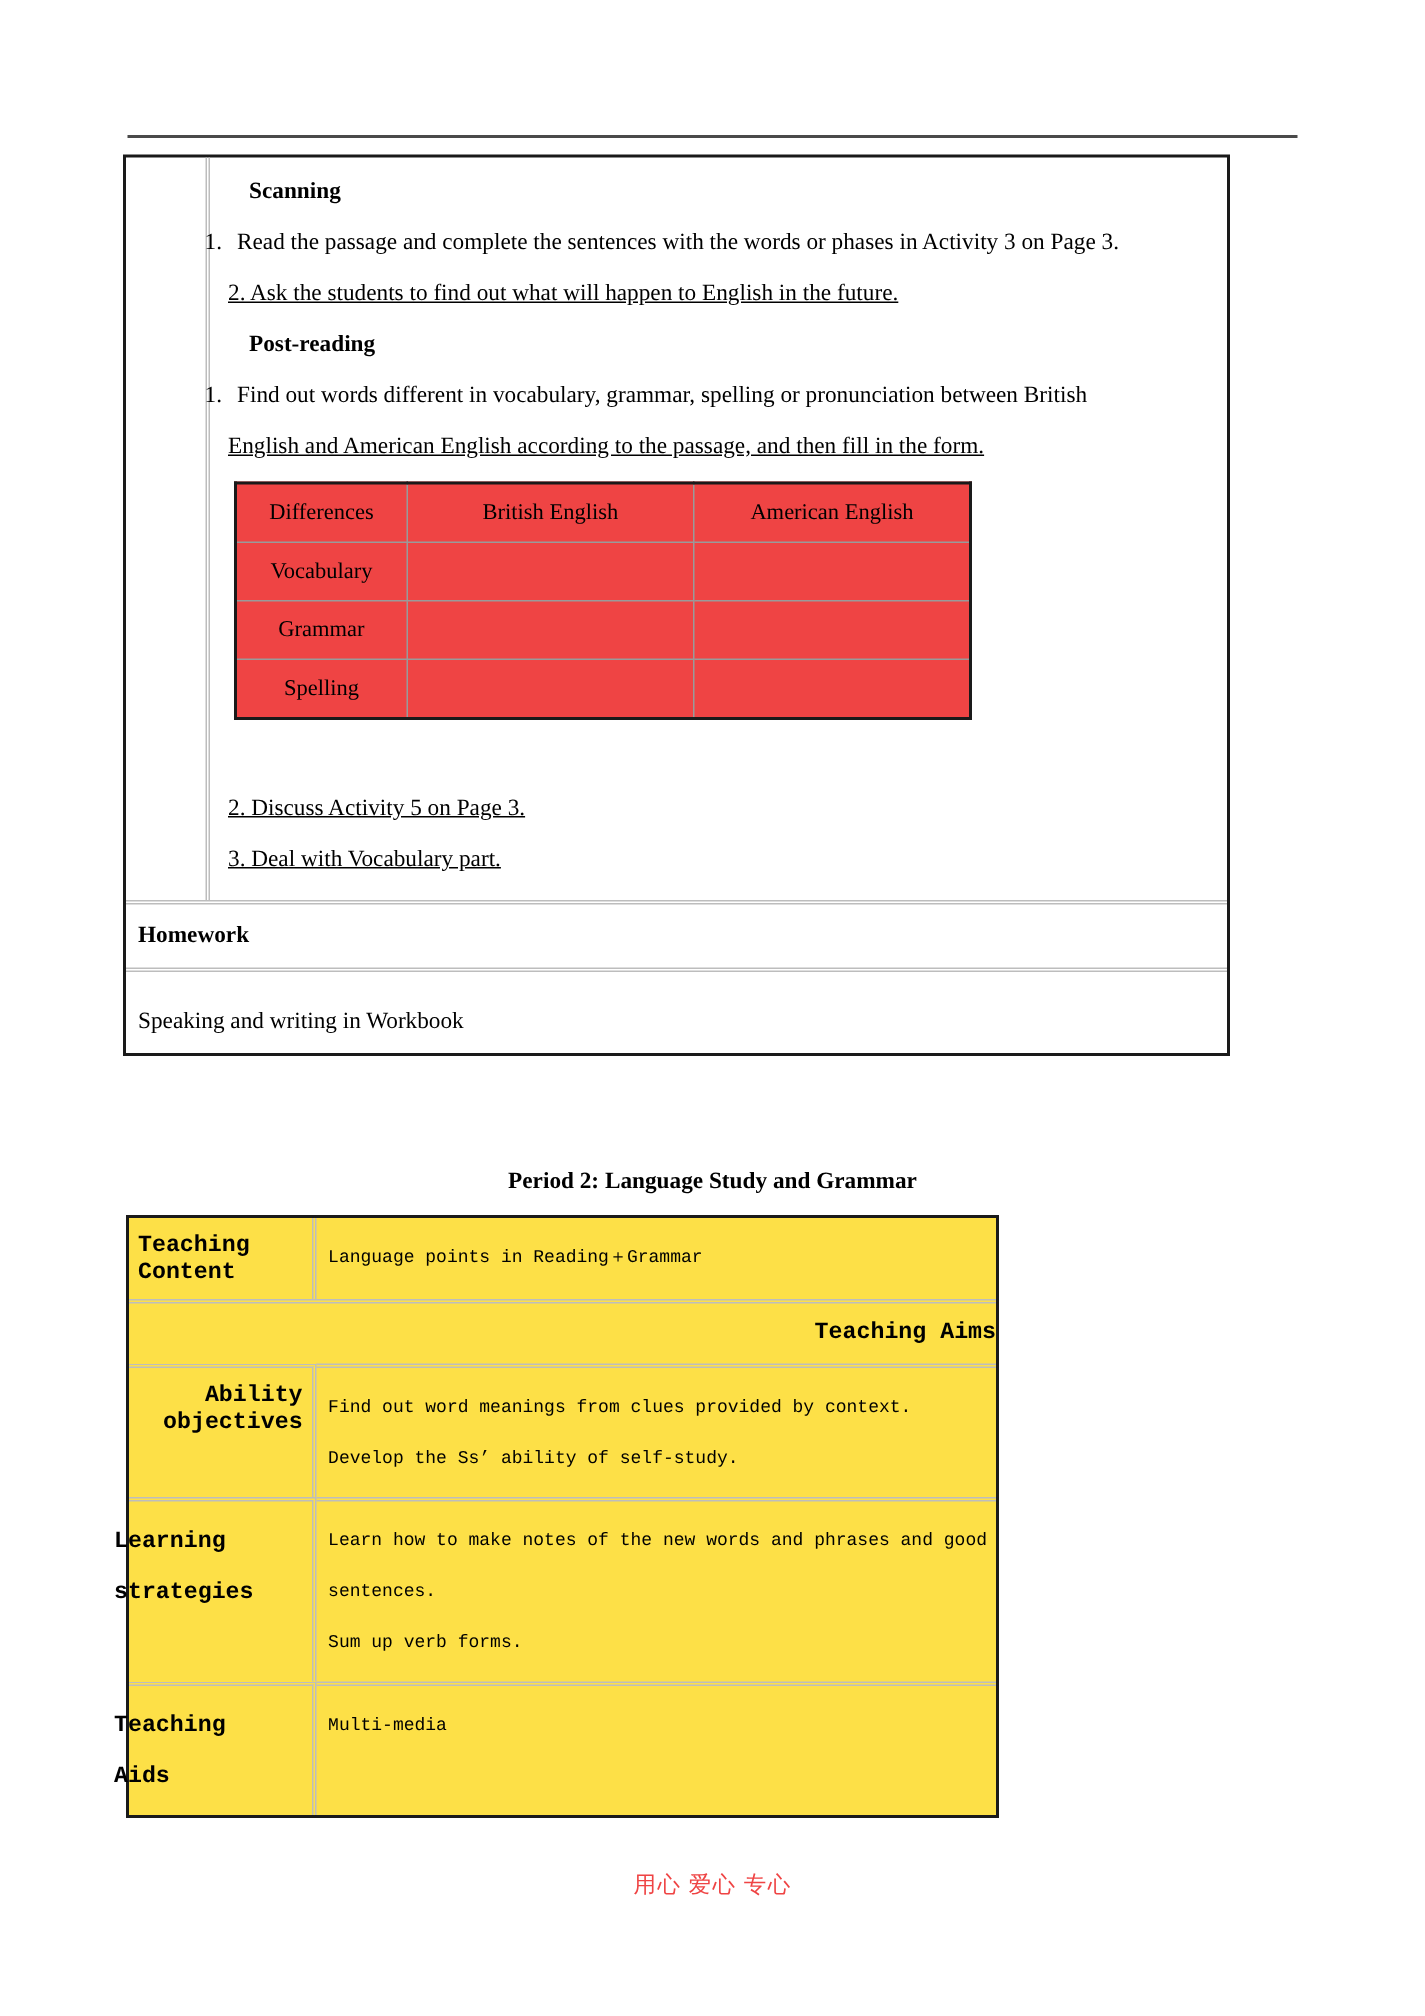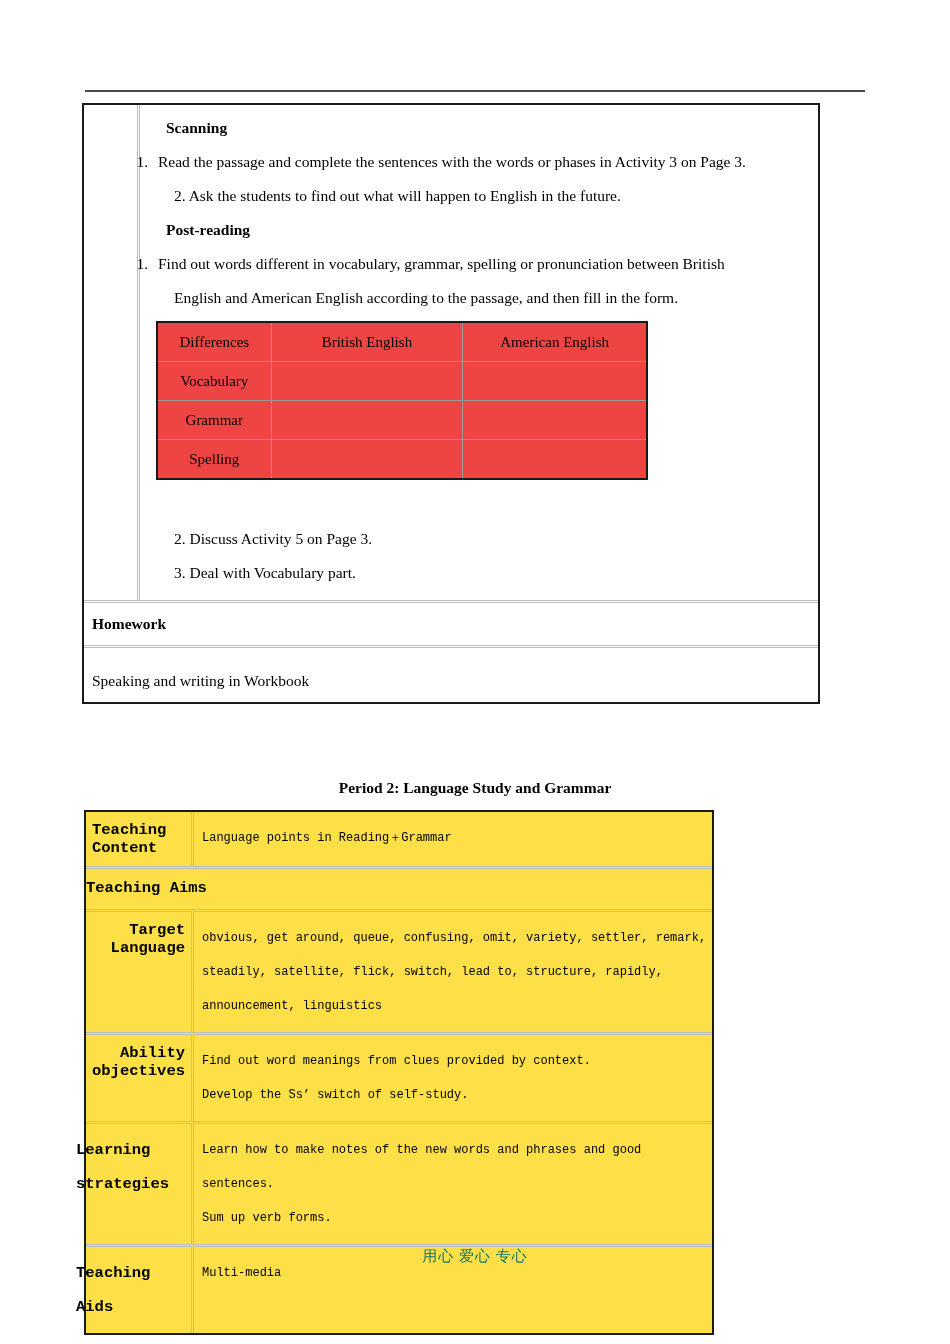--- a/index.html
+++ b/index.html
@@ -60,22 +60,23 @@
   .t1-body .heading {
     font-weight: bold;
     font-size: 15.5px;
     margin-left: 18px;
   }
   .t1-body .para {
     margin-left: 10px;
     white-space: nowrap;
   }
   .t1-body .para-indent {
-    margin-left: 26px;
+    margin-left: 4px;
     white-space: nowrap;
+    text-decoration: underline;
   }
   
   .t1-body .marker {
     position: absolute;
     left: -22px;
     width: 22px;
     text-align: right;
     font-size: 15.5px;
   }
   .rowwrap { position: relative; }
@@ -161,36 +162,36 @@
     line-height: 34px;
   }
   .table2 .val {
     font-size: 12px;
     padding: 9px 6px 9px 8px;
     line-height: 34px;
   }
   .table2 .val .l { white-space: nowrap; display: block; }
   .table2 .rowsep td { border-top: 3px double #bdbdbd; }
   .table2 .full-span {
-    text-align: left;
+    text-align: right;
     font-weight: bold;
     font-size: 15.5px;
     padding: 10px 0 12px 0;
   }
   .pad-bottom-lg { padding-bottom: 20px; }
 
   
   .footer {
     position: absolute;
     left: 0;
     top: 1247px;
     width: 950px;
     text-align: center;
     font-size: 15px;
-    color: #0f766e;
+    color: #ef4444;
     letter-spacing: 1px;
   }
 </style>
 </head>
 <body>
 
 <div class="top-rule"></div>
 
 <table class="table1">
   <tbody>
@@ -264,34 +265,26 @@
   <tbody>
       <tr>
     <td class="lbl">Teaching Content</td>
     <td class="val pad-bottom-lg">Language points in Reading＋Grammar</td>
   </tr>
 
   <tr class="rowsep">
     <td class="full-span" colspan="2">Teaching Aims</td>
   </tr>
 
-  <tr class="rowsep">
-    <td class="lbl right-al">Target Language</td>
-    <td class="val">
-      <span class="l">obvious, get around, queue, confusing, omit, variety, settler, remark,</span>
-      <span class="l">steadily, satellite, flick, switch, lead to, structure, rapidly,</span>
-      <span class="l">announcement, linguistics</span>
-    </td>
-  </tr>
 
   <tr class="rowsep">
     <td class="lbl right-al">Ability objectives</td>
     <td class="val">
       <span class="l">Find out word meanings from clues provided by context.</span>
-      <span class="l">Develop the Ss’ switch of self-study.</span>
+      <span class="l">Develop the Ss’ ability of self-study.</span>
     </td>
   </tr>
 
   <tr class="rowsep">
     <td class="lbl overflow-left">
       <span class="ovl">Learning</span>
       <span class="ovl">strategies</span>
     </td>
     <td class="val">
       <span class="l">Learn how to make notes of the new words and phrases and good</span>

